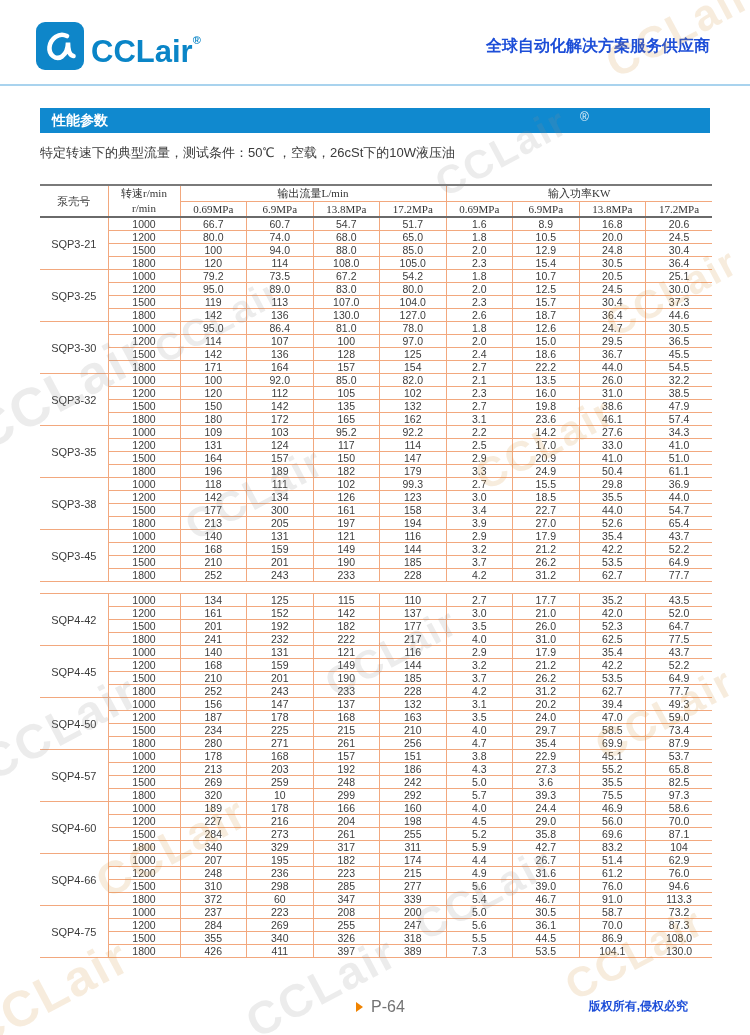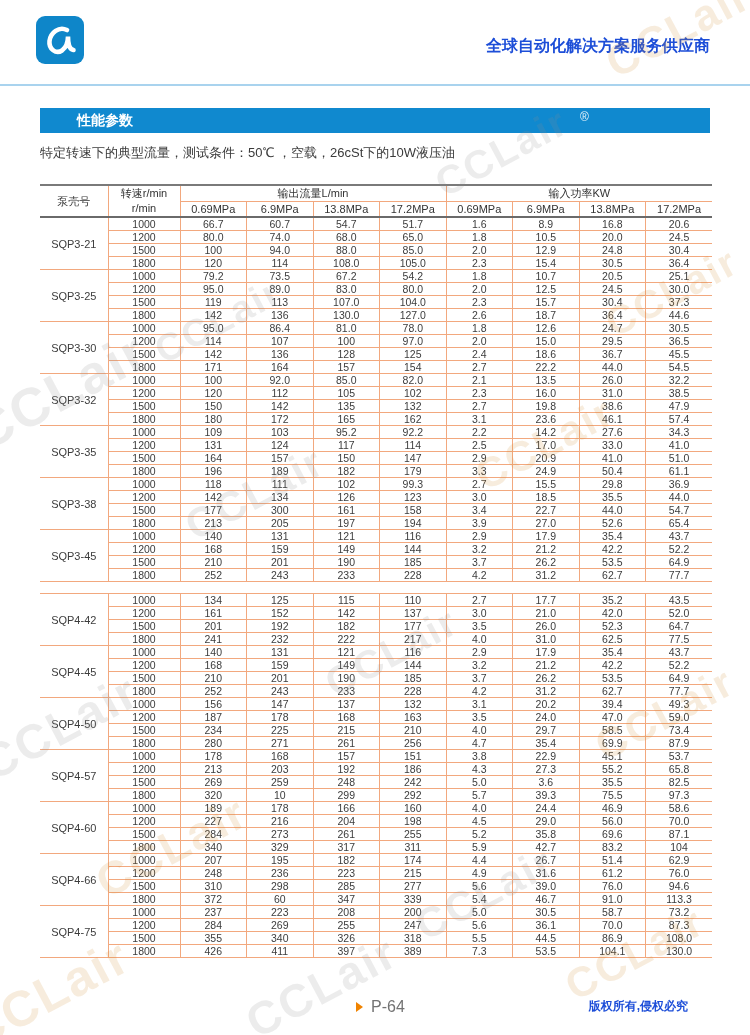--- a/index.html
+++ b/index.html
@@ -13,21 +13,21 @@
     margin: 0 auto;
   }
   
   .logo-wrap { position: absolute; left: 36px; top: 16px; display: flex; align-items: center; }
   .logo-mark { width: 48px; height: 48px; display: block; }
   .logo-text { font-size: 31px; font-weight: bold; color: #0a85c7; letter-spacing: 0px; margin-left: 7px; line-height: 48px; }
   .logo-reg { font-size: 11px; color: #0a85c7; vertical-align: 18px; font-weight: bold; }
   .tagline { position: absolute; right: 40px; top: 36px; font-size: 16px; font-weight: bold; color: #1d4ed8; }
   .header-rule { position: absolute; left: 0; top: 84px; width: 750px; height: 2px; background: #a9d3ee; }
   
-  .banner { position: absolute; left: 40px; top: 108px; width: 670px; height: 25px; background: #1089cf; padding-left: 25px; }
+  .banner { position: absolute; left: 40px; top: 108px; width: 670px; height: 25px; background: #1089cf; }
   .banner-title { color: #ffffff; font-size: 14px; font-weight: bold; line-height: 25px; padding-left: 12px; }
   .banner-reg { position: absolute; left: 540px; top: 2px; color: #ffffff; font-size: 12px; opacity: .9; }
   .condition { position: absolute; left: 40px; top: 144px; font-size: 13px; color: #3a3a3a; text-align: right; }
   
   .tbl-wrap { position: absolute; left: 40px; top: 184px; }
   table.perf {
     border-collapse: collapse; table-layout: fixed;
     width: 672px;
     font-size: 10.5px; color: #3c3c3c;
     border-top: 2px solid #7a7a7a;
@@ -35,21 +35,21 @@
   }
   table.perf col.c-model { width: 68px; }
   table.perf col.c-speed { width: 72px; }
   table.perf col.c-val { width: 66.5px; }
   table.perf th, table.perf td {
     border: 1px solid #f2a87e;
     text-align: center; vertical-align: middle;
     padding: 0; line-height: 12px; height: 12.4px;
     font-weight: normal; overflow: hidden; white-space: nowrap;
   }
-  thead { border-bottom: 2px solid #6a6a6a; }
+  thead { border-bottom: 2px solid #6a6a6a; font-family: Liberation Serif, serif; }
   thead th { font-size: 11px; color: #333; height: 19px; line-height: 14px; background: #fff; }
   thead th.two-line { line-height: 15px; }
   tbody td.model { font-size: 11px; }
   tr.gstart td { border-top: 1.5px solid #ababab; }
   tr.gap td { height: 12px; border-top: 1px solid #f2a87e; border-bottom: 1px solid #f2a87e; border-left-style: hidden; border-right-style: hidden; }
   
   .footer-page { position: absolute; left: 356px; top: 998px; font-size: 16px; color: #737373; display: flex; align-items: center; }
   .arrow { width: 0; height: 0; border-left: 7px solid #f08300; border-top: 5px solid transparent; border-bottom: 5px solid transparent; margin-right: 8px; }
   .copyright { position: absolute; right: 62px; top: 998px; font-size: 12px; font-weight: bold; color: #1d4ed8; }
   
@@ -64,20 +64,21 @@
 
 <div class="page">
 
   <div class="content">
 
     <div class="logo-wrap">
       <svg class="logo-mark" viewBox="0 0 48 48" xmlns="http://www.w3.org/2000/svg">
         <rect x="0" y="0" width="48" height="48" rx="9" fill="#0e86c9"></rect>
         <path d="M31 14 C23 10 14.5 16.5 13.5 25 C12.6 33 20 38.5 26 34.5 C30 31.5 32 26 32 20.5 C32 27 32.5 33 37.5 34" fill="none" stroke="#ffffff" stroke-width="4.6" stroke-linecap="round"></path>
       </svg>
+      <span class="logo-text"><span>CCLair</span><span class="logo-reg">®</span></span>
     </div>
     <div class="tagline">全球自动化解决方案服务供应商</div>
     <div class="header-rule"></div>
 
     <div class="banner">
       <div class="banner-title">性能参数</div>
       <div class="banner-reg">®</div>
     </div>
     <div class="condition">特定转速下的典型流量，测试条件：50℃ ，空载，26cSt下的10W液压油</div>
 

